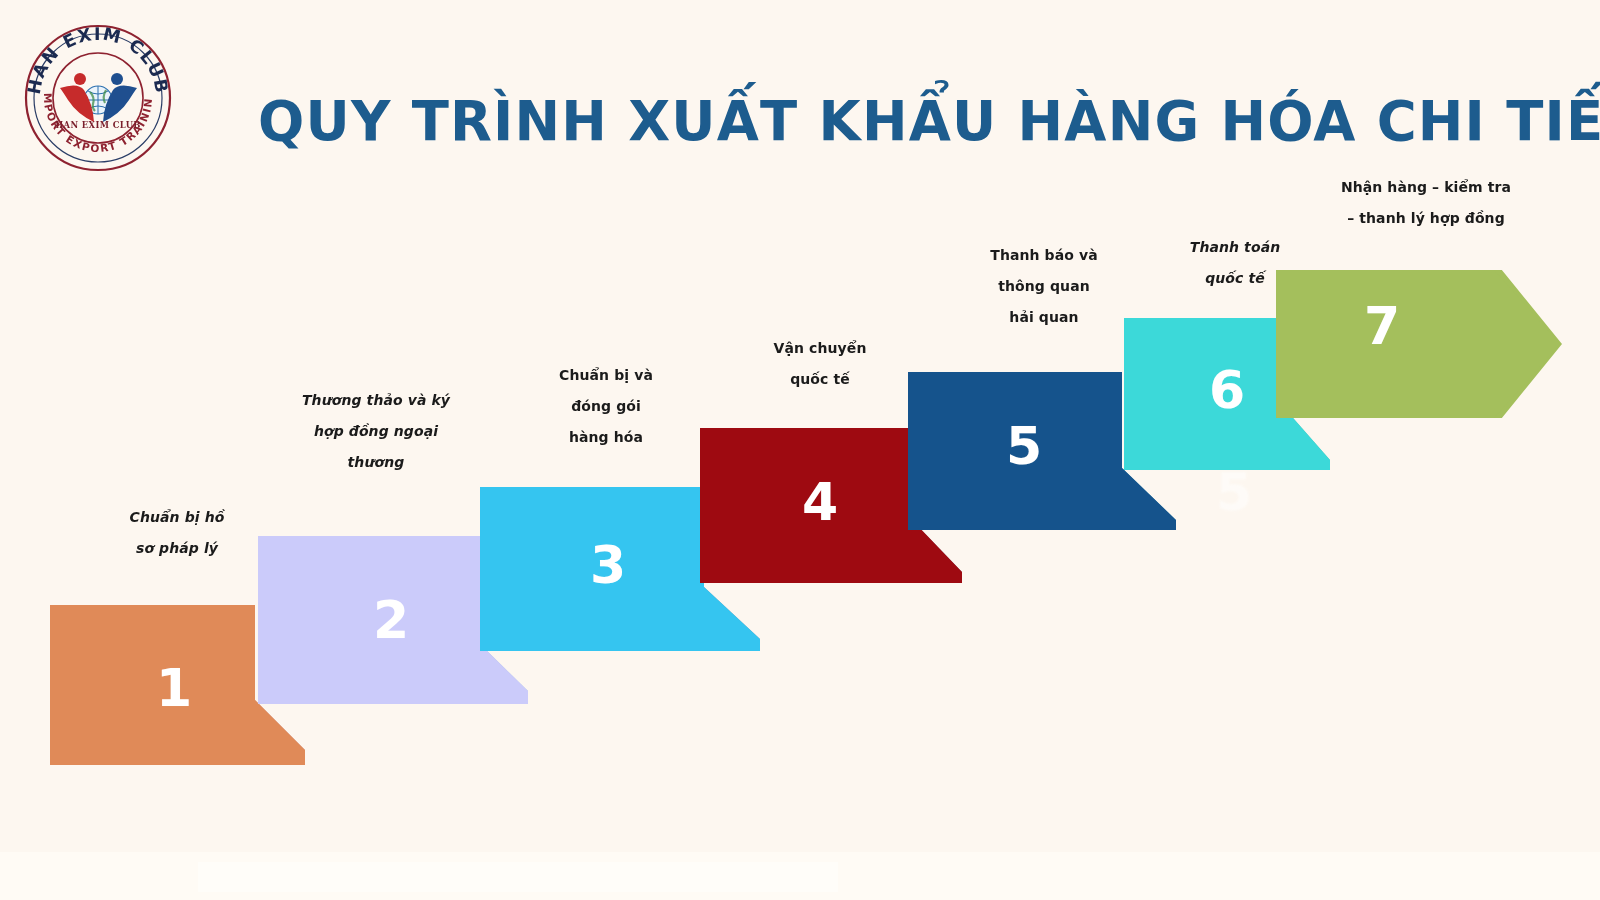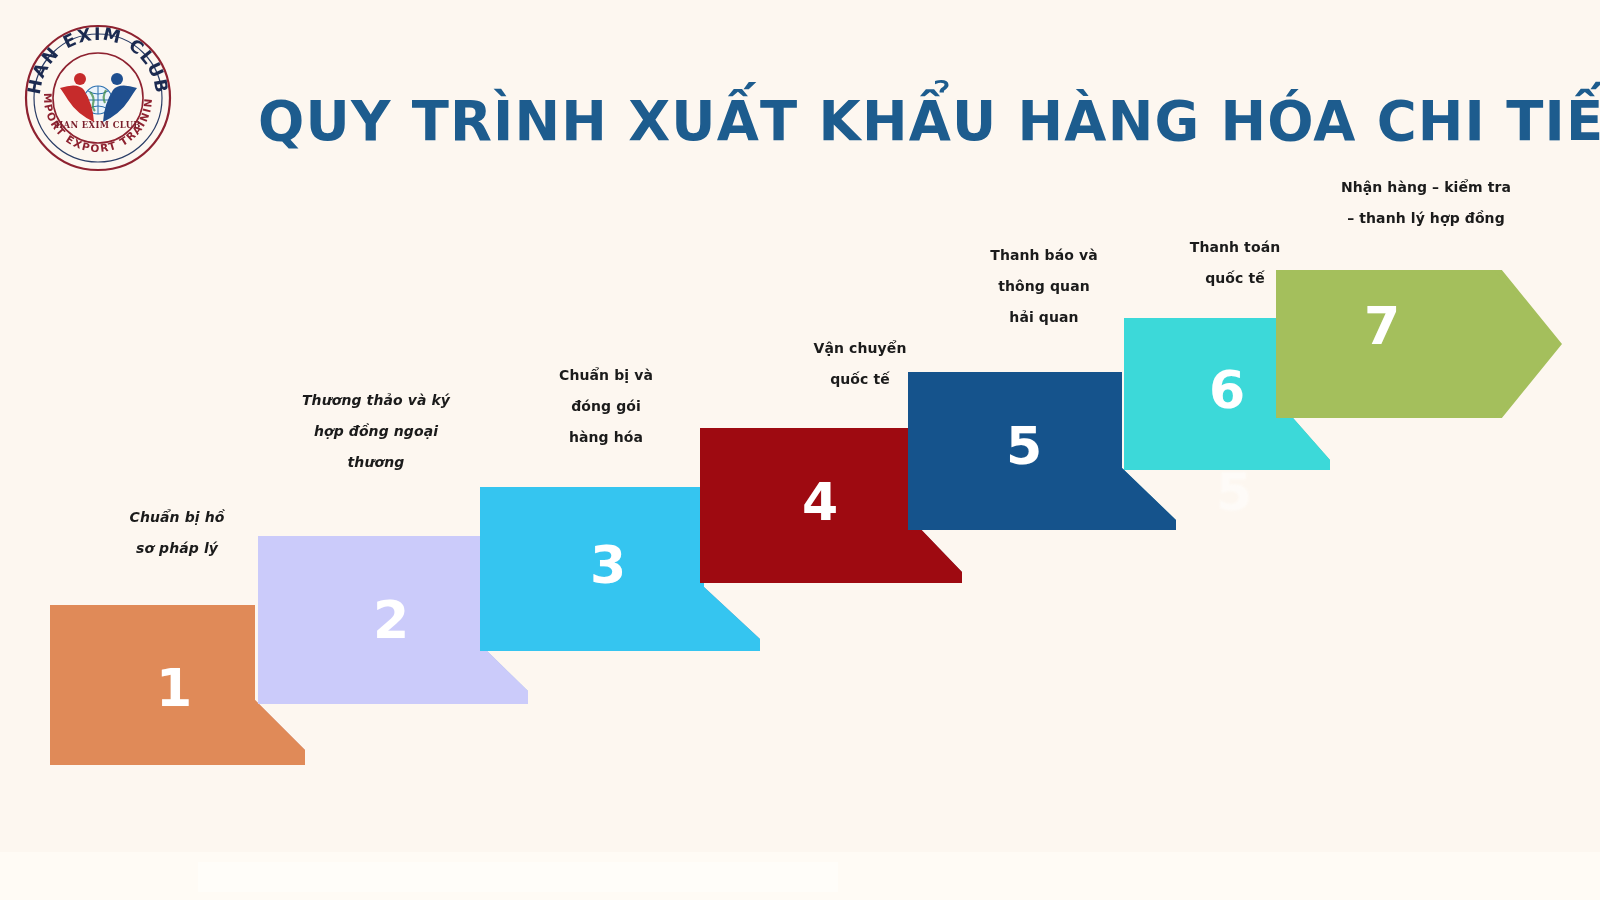--- a/index.html
+++ b/index.html
@@ -194,21 +194,21 @@
       <svg width="280" height="164" style="position:absolute;left:0;top:0;">
         <polygon points="0,0 224,0 224,164 0,164" fill="#35c5f0"></polygon>
         <polygon points="224,100 280,152 280,164 224,164" fill="#6e7e9e" opacity="0.78"></polygon>
         <polygon points="224,0 224,164 280,164 280,152 224,100" fill="#35c5f0"></polygon>
       </svg>
       <div class="block-num" style="left:110px; top:52px;">3</div>
     </div>
   </div>
 
   <div class="step">
-    <div class="step-caption" style="left:752px; top:333px; width:216px;">Vận chuyển
+    <div class="step-caption" style="left:712px; top:333px; width:216px;">Vận chuyển
 quốc tế</div>
     <div class="block" style="left:700px; top:428px; width:262px; height:155px;">
       <svg width="262" height="155" style="position:absolute;left:0;top:0;">
         <polygon points="0,0 212,0 212,155 0,155" fill="#9e0a11"></polygon>
         <polygon points="212,92 262,144 262,155 212,155" fill="#5f4a70" opacity="0.8"></polygon>
         <polygon points="212,0 212,155 262,155 262,144 212,92" fill="#9e0a11"></polygon>
       </svg>
       <div class="block-num" style="left:102px; top:48px;">4</div>
     </div>
   </div>
@@ -221,21 +221,21 @@
       <svg width="268" height="158" style="position:absolute;left:0;top:0;">
         <polygon points="0,0 214,0 214,158 0,158" fill="#15538c"></polygon>
         <polygon points="214,96 268,148 268,158 214,158" fill="#1383a8" opacity="0.85"></polygon>
         <polygon points="214,0 214,158 268,158 268,148 214,96" fill="#15538c"></polygon>
       </svg>
       <div class="block-num" style="left:98px; top:48px;">5</div>
     </div>
   </div>
 
   <div class="step">
-    <div class="step-caption" style="left:1126px; top:232px; width:218px;">Thanh toán
+    <div class="step-caption" style="left:1126px; top:232px; width:218px;font-style:italic;">Thanh toán
 quốc tế</div>
     <div class="block" style="left:1124px; top:318px; width:206px; height:152px;">
       <svg width="206" height="152" style="position:absolute;left:0;top:0;">
         <polygon points="0,0 162,0 162,152 0,152" fill="#3cd9d9"></polygon>
         <polygon points="162,92 206,142 206,152 162,152" fill="#4bb39f" opacity="0.85"></polygon>
         <polygon points="162,0 162,152 206,152 206,142 162,92" fill="#3cd9d9"></polygon>
       </svg>
       <div class="block-num" style="left:85px; top:46px;">6</div>
     </div>
   </div>

